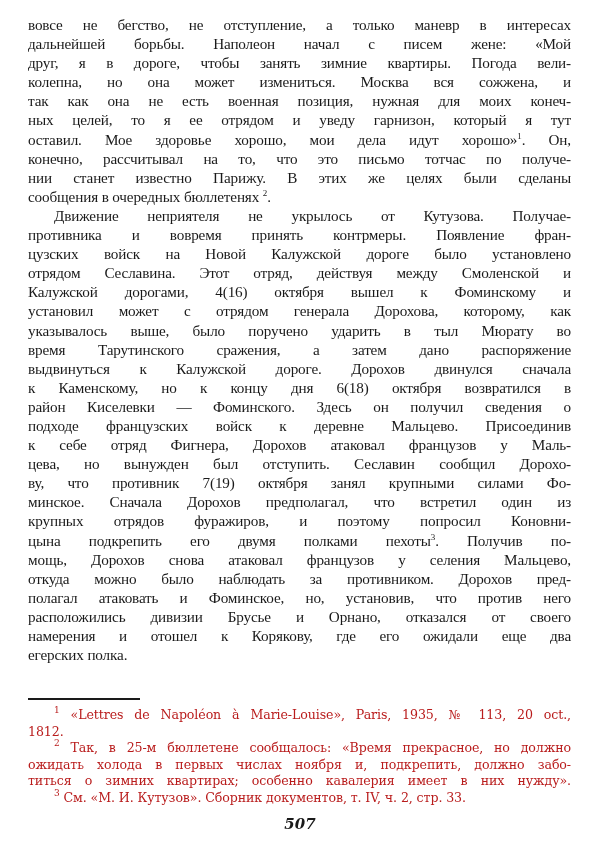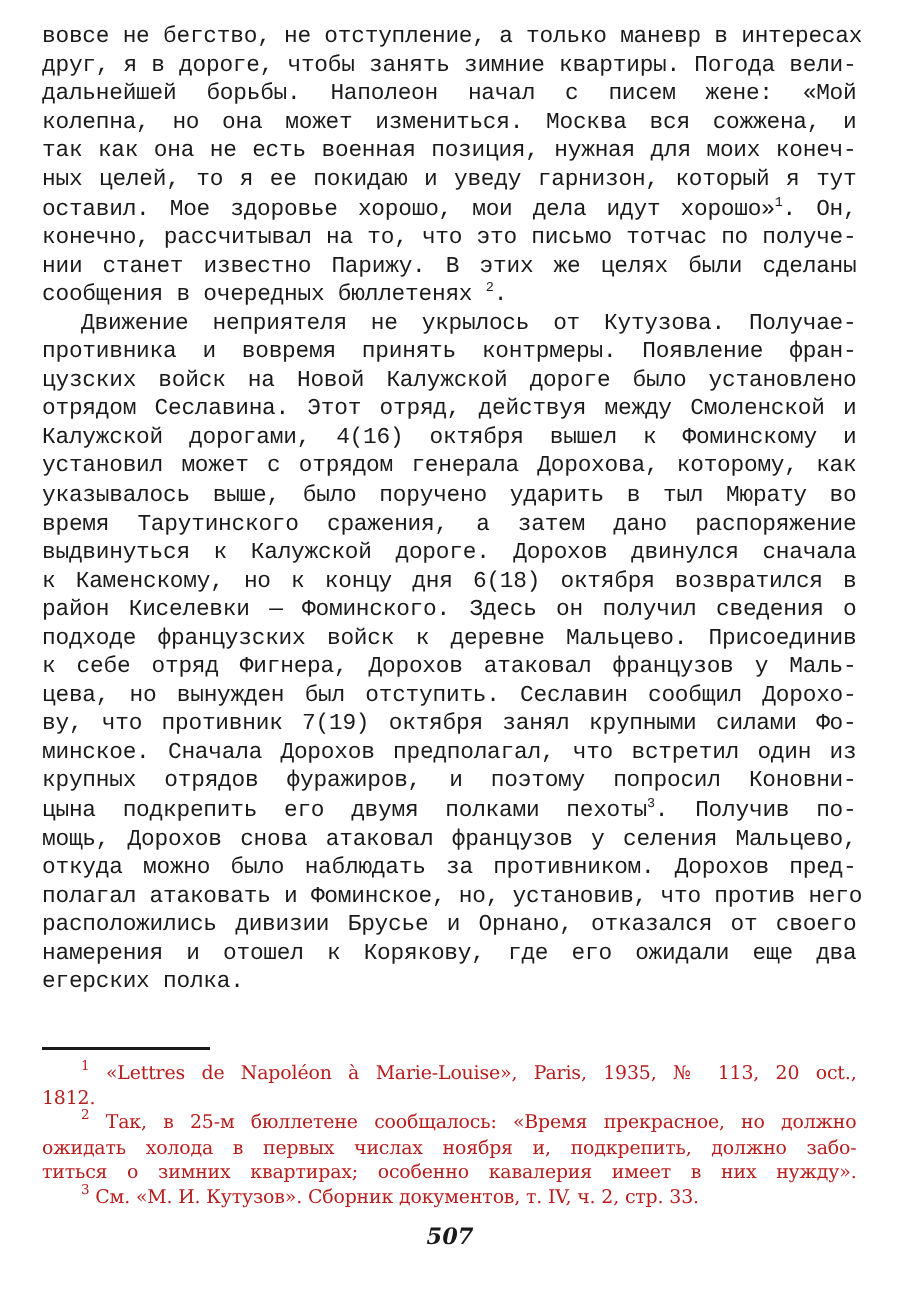--- a/index.html
+++ b/index.html
@@ -1,41 +1,41 @@
 <!DOCTYPE html>
 <html><head>
 <meta charset="utf-8">
 <style>
   html, body { margin: 0; padding: 0; background: #ffffff; }
   body { width: 600px; height: 860px; position: relative; overflow: hidden; }
   .page { position: absolute; left: 28px; top: 15px; width: 543px; color: #1a1a1a;
-          font-family: Liberation Mono, monospace; }
+          font-family: Liberation Serif, serif; }
   .body-text { font-size: 15.2px; line-height: 19.1px; letter-spacing: -0.15px; }
   .line { display: block; white-space: nowrap; text-align: justify; text-align-last: justify; height: 19.1px; overflow: visible; }
   .line.last { text-align-last: left; }
   .indent { padding-left: 26px; }
   sup { font-size: 9px; line-height: 0; vertical-align: 6px; }
   .rule { position: absolute; left: 28px; top: 698px; width: 112px; height: 2px; background: #1a1a1a; }
   .notes { position: absolute; left: 28px; top: 707px; width: 543px; color: #b91c1c;
            font-family: "DejaVu Serif", "Liberation Serif", serif; font-size: 12.6px; line-height: 16.6px; letter-spacing: -0.1px; }
   .notes .line { height: 16.6px; }
   .page-number { position: absolute; left: 0; width: 600px; top: 815px; text-align: center;
                  font-family: "DejaVu Serif", "Liberation Serif", serif; font-weight: bold; font-style: italic; font-size: 15px; color: #1a1a1a; }
 </style>
 </head>
 <body>
 
 <div class="page">
   <div class="body-text">
     <span class="line">вовсе не бегство, не отступление, а только маневр в интересах</span>
+    <span class="line">дальнейшей борьбы. Наполеон начал с писем жене: «Мой</span>
     <span class="line">друг, я в дороге, чтобы занять зимние квартиры. Погода вели-</span>
-    <span class="line">дальнейшей борьбы. Наполеон начал с писем жене: «Мой</span>
     <span class="line">колепна, но она может измениться. Москва вся сожжена, и</span>
     <span class="line">так как она не есть военная позиция, нужная для моих конеч-</span>
-    <span class="line">ных целей, то я ее покидаю и уведу гарнизон, который я тут</span>
+    <span class="line">ных целей, то я ее отрядом и уведу гарнизон, который я тут</span>
     <span class="line"><span>оставил. Мое здоровье хорошо, мои дела идут хорошо»</span><sup>1</sup><span>. Он,</span></span>
     <span class="line">конечно, рассчитывал на то, что это письмо тотчас по получе-</span>
     <span class="line">нии станет известно Парижу. В этих же целях были сделаны</span>
     <span class="line last"><span>сообщения в очередных бюллетенях</span> <sup>2</sup><span>.</span></span>
     <span class="line indent">Движение неприятеля не укрылось от Кутузова. Получае-</span>
     <span class="line">противника и вовремя принять контрмеры. Появление фран-</span>
     <span class="line">цузских войск на Новой Калужской дороге было установлено</span>
     <span class="line">отрядом Сеславина. Этот отряд, действуя между Смоленской и</span>
     <span class="line">Калужской дорогами, 4(16) октября вышел к Фоминскому и</span>
     <span class="line">установил может с отрядом генерала Дорохова, которому, как</span>

